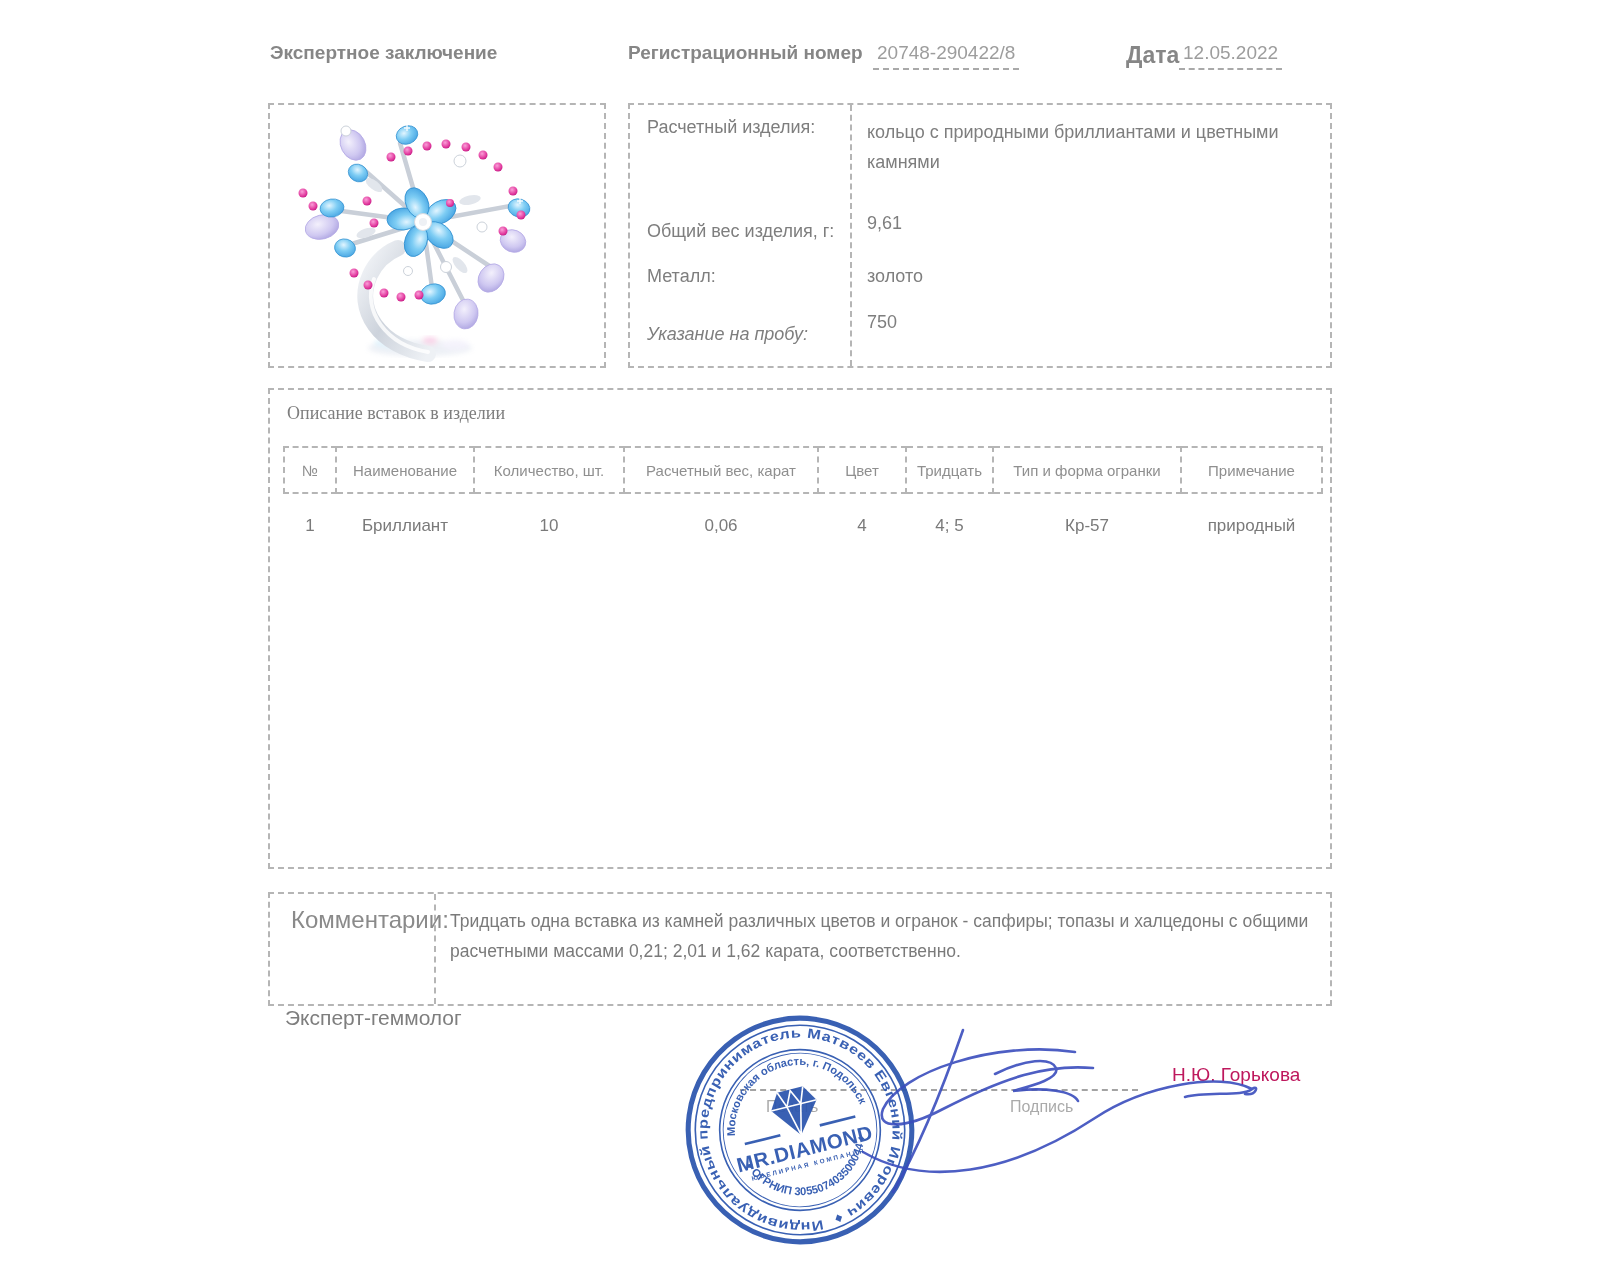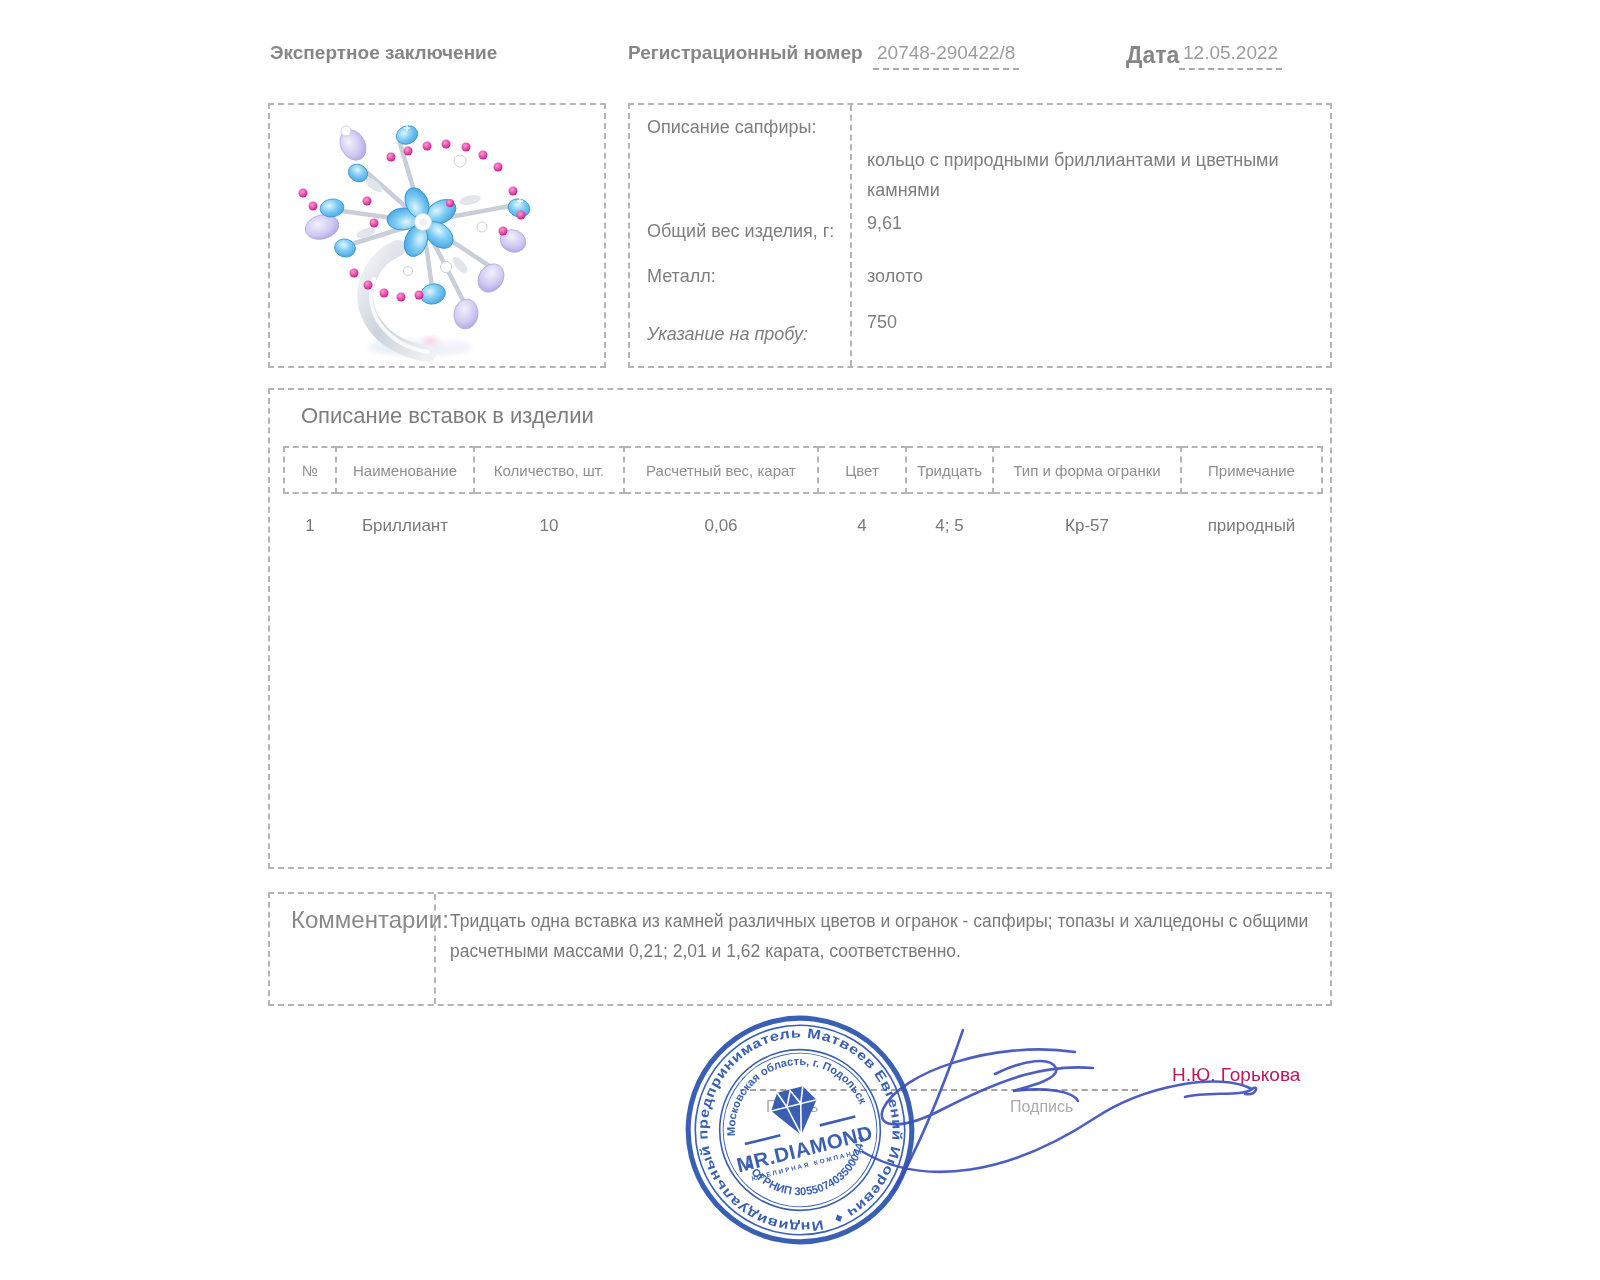--- a/index.html
+++ b/index.html
@@ -23,21 +23,21 @@
 
   
   .info-box{left:628px;top:103px;width:704px;height:265px;}
   .info-divider{position:absolute;left:220px;top:0;bottom:0;border-left:2px dashed #b5b5b5;}
   .info-label{position:absolute;left:17px;font-size:18px;color:#7e7e7e;}
   .info-value{position:absolute;left:237px;font-size:18px;color:#7e7e7e;}
   .iv-wrap{width:445px;line-height:30px;}
 
   
   .table-box{left:268px;top:388px;width:1064px;height:481px;}
-  .table-title{position:absolute;left:31px;top:13px;font-size:22px;color:#7e7e7e;}
+  .table-title{position:absolute;left:17px;top:13px;font-size:18px;color:#7e7e7e;font-family:Liberation Serif, serif;}
   table.inserts{position:absolute;left:13px;top:56px;border-collapse:collapse;table-layout:fixed;width:1038px;}
   table.inserts td{text-align:center;vertical-align:middle;}
   td.hc{border:2px dashed #b5b5b5;height:44px;font-size:15px;color:#8f8f8f;padding:0 4px;}
   td.dc{border:none;padding-top:22px;font-size:17px;color:#7a7a7a;}
 
   
   .comments-box{left:268px;top:892px;width:1064px;height:114px;}
   .comments-divider{position:absolute;left:164px;top:0;bottom:0;border-left:2px dashed #b5b5b5;}
   .comments-label{position:absolute;left:21px;top:12px;font-size:24px;color:#8a8a8a;}
   .comments-text{position:absolute;left:180px;top:12px;width:862px;font-size:17.5px;line-height:30px;color:#7a7a7a;}
@@ -173,22 +173,22 @@
 
       <g stroke="#ffffff" stroke-width="1.4" opacity="0.9">
         <path d="M 137,26 v-6 M 134,23 h 6"></path>
         <path d="M 250,99 v-6 M 247,96 h 6"></path>
       </g>
     </svg>
   </div>
 
   <div class="abs dash-box info-box">
     <div class="info-divider"></div>
-    <div class="info-label" style="top:12px;">Описание сапфиры:</div>
-    <div class="info-value iv-wrap" style="top:12px;margin-top:28px;">кольцо с природными бриллиантами и цветными камнями</div>
+    <div class="info-label" style="top:12px;">Расчетный изделия:</div>
+    <div class="info-value iv-wrap" style="top:12px;">кольцо с природными бриллиантами и цветными камнями</div>
     <div class="info-label" style="top:116px;">Общий вес изделия, г:</div>
     <div class="info-value" style="top:108px;">9,61</div>
     <div class="info-label" style="top:161px;">Металл:</div>
     <div class="info-value" style="top:161px;">золото</div>
     <div class="info-label" style="top:219px;font-style:italic;">Указание на пробу:</div>
     <div class="info-value" style="top:207px;">750</div>
   </div>
 
   <div class="abs dash-box table-box">
     <div class="table-title">Описание вставок в изделии</div>
@@ -228,20 +228,21 @@
     </table>
   </div>
 
   <div class="abs dash-box comments-box">
     <div class="comments-divider"></div>
     <div class="comments-label">Комментарии:</div>
     <div class="comments-text">Тридцать одна вставка из камней различных цветов и огранок - сапфиры; топазы и халцедоны с общими расчетными массами 0,21; 2,01 и 1,62 карата, соответственно.</div>
   </div>
 
   <div class="abs expert-block">
+    <div class="expert-title">Эксперт-геммолог</div>
   </div>
 
   <div class="abs sign-line"></div>
   <div class="abs seal-label">Печать</div>
   <div class="abs sig-label">Подпись</div>
   <div class="abs expert-name">Н.Ю. Горькова</div>
 
   <div class="abs stamp-wrap">
     <svg width="244" height="244" viewBox="0 0 240 240" xmlns="http://www.w3.org/2000/svg">
       <defs>

